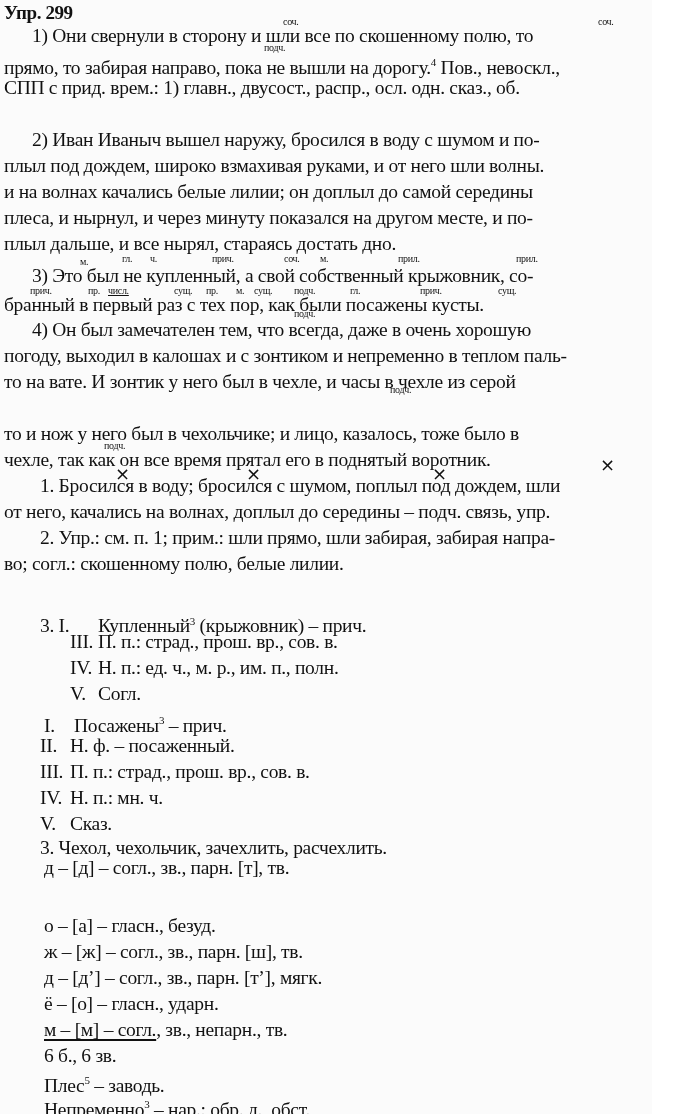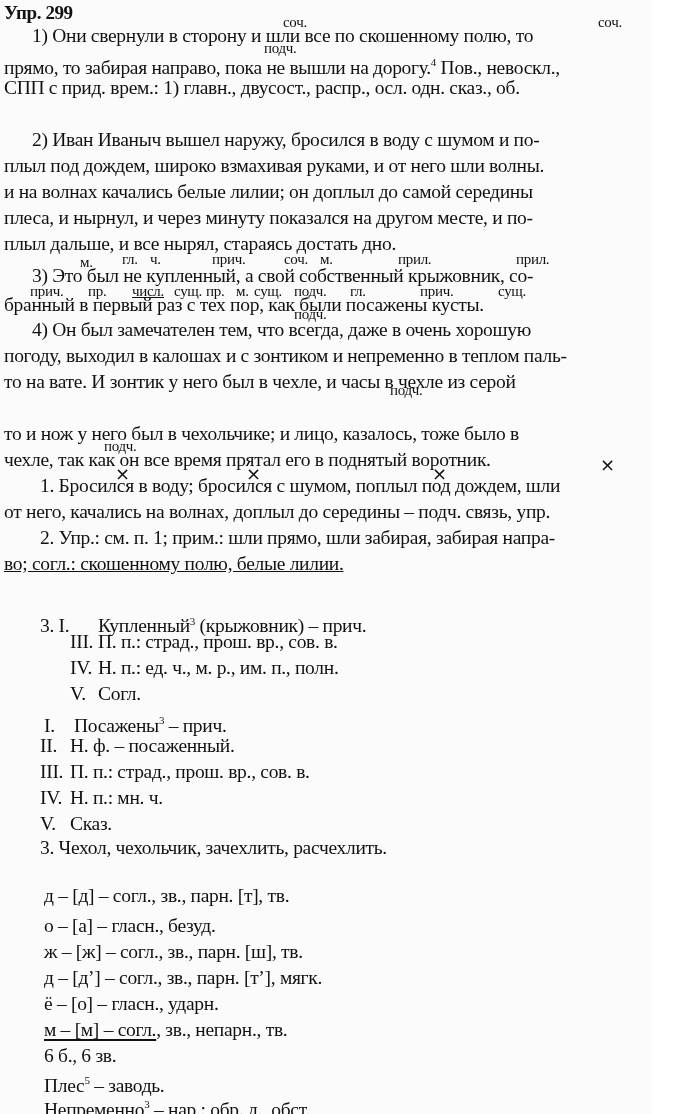--- a/index.html
+++ b/index.html
@@ -12,21 +12,21 @@
       font-size: 19.5px;
       letter-spacing: -0.3px;
     }
     .title {
       position: absolute; left: 4px; top: 2px;
       font-weight: bold; font-size: 19px; letter-spacing: -0.4px;
     }
     .line { position: absolute; white-space: nowrap; line-height: 24px; }
     u.s1 { text-decoration: underline; text-decoration-thickness: 1.5px; text-underline-offset: 3px; }
     sup { font-size: 11px; }
-    .anno { position: absolute; font-size: 15px; line-height: 12px; white-space: nowrap; }
+    .anno { position: absolute; font-size: 10px; line-height: 12px; white-space: nowrap; }
     .x { position: absolute; font-size: 18px; line-height: 18px; font-family: "DejaVu Sans", sans-serif; }
   </style>
 </head>
 <body>
 
 <div class="page">
 
   <div class="title">Упр. 299</div>
 
   <span class="anno" style="left:283px;top:16px;">соч.</span>
@@ -48,21 +48,21 @@
   <span class="anno" style="left:122px;top:253px;">гл.</span>
   <span class="anno" style="left:150px;top:253px;">ч.</span>
   <span class="anno" style="left:212px;top:253px;">прич.</span>
   <span class="anno" style="left:284px;top:253px;">соч.</span>
   <span class="anno" style="left:320px;top:253px;">м.</span>
   <span class="anno" style="left:398px;top:253px;">прил.</span>
   <span class="anno" style="left:516px;top:253px;">прил.</span>
   <div class="line" style="left:32px;top:264px;">3) Это был не купленный, а свой собственный крыжовник, со-</div>
   <span class="anno" style="left:30px;top:285px;">прич.</span>
   <span class="anno" style="left:88px;top:285px;">пр.</span>
-  <span class="anno" style="left:132px;top:285px;text-decoration:underline;">числ.</span>
+  <span class="anno" style="left:108px;top:285px;text-decoration:underline;">числ.</span>
   <span class="anno" style="left:174px;top:285px;">сущ.</span>
   <span class="anno" style="left:206px;top:285px;">пр.</span>
   <span class="anno" style="left:236px;top:285px;">м.</span>
   <span class="anno" style="left:254px;top:285px;">сущ.</span>
   <span class="anno" style="left:294px;top:285px;">подч.</span>
   <span class="anno" style="left:350px;top:285px;">гл.</span>
   <span class="anno" style="left:420px;top:285px;">прич.</span>
   <span class="anno" style="left:498px;top:285px;">сущ.</span>
   <div class="line" style="left:4px;top:293px;">бранный в первый раз с тех пор, как были посажены кусты.</div>
 
@@ -75,21 +75,21 @@
   <span class="anno" style="left:104px;top:440px;">подч.</span>
   <div class="line" style="left:4px;top:448px;">чехле, так как он все время прятал его в поднятый воротник.</div>
 
   <span class="x" style="left:115px;top:465px;">×</span>
   <span class="x" style="left:246px;top:465px;">×</span>
   <span class="x" style="left:432px;top:465px;">×</span>
   <span class="x" style="left:600px;top:456px;">×</span>
   <div class="line" style="left:40px;top:474px;">1. Бросился в воду; бросился с шумом, поплыл под дождем, шли</div>
   <div class="line" style="left:4px;top:500px;">от него, качались на волнах, доплыл до середины – подч. связь, упр.</div>
   <div class="line" style="left:40px;top:526px;">2. Упр.: см. п. 1; прим.: шли прямо, шли забирая, забирая напра-</div>
-  <div class="line" style="left:4px;top:552px;text-decoration:underline;">во; согл.: скошенному полю, белые лилии.</div>
+  <div class="line" style="left:4px;top:552px;">во; согл.: скошенному полю, белые лилии.</div>
 
   <div class="line" style="left:40px;top:578px;">
     <span style="display:inline-block;width:58px;margin-top:36px;">3. I.</span><span>Купленный</span><sup>3</sup><span> (крыжовник) – прич.</span>
   </div>
   <div class="line" style="left:70px;top:630px;">
     <span style="display:inline-block;width:28px;">III.</span><span>П. п.: страд., прош. вр., сов. в.</span>
   </div>
   <div class="line" style="left:70px;top:656px;">
     <span style="display:inline-block;width:28px;">IV.</span><span>Н. п.: ед. ч., м. р., им. п., полн.</span>
   </div>
@@ -108,21 +108,21 @@
   </div>
   <div class="line" style="left:40px;top:786px;">
     <span style="display:inline-block;width:30px;">IV.</span><span>Н. п.: мн. ч.</span>
   </div>
   <div class="line" style="left:40px;top:812px;">
     <span style="display:inline-block;width:30px;">V.</span><span>Сказ.</span>
   </div>
 
   <div class="line" style="left:40px;top:836px;">3. Чехол, чехольчик, зачехлить, расчехлить.</div>
 
-  <div class="line" style="left:44px;top:884px;">д –  [д] – согл., зв., парн. [т], тв.</div>
+  <div class="line" style="left:44px;top:856px;">д –  [д] – согл., зв., парн. [т], тв.</div>
   <div class="line" style="left:44px;top:914px;">о –  [а] – гласн., безуд.</div>
   <div class="line" style="left:44px;top:940px;">ж – [ж] – согл., зв., парн. [ш], тв.</div>
   <div class="line" style="left:44px;top:966px;">д –  [д’] – согл., зв., парн. [т’], мягк.</div>
   <div class="line" style="left:44px;top:992px;">ё –  [о] – гласн., ударн.</div>
   <div class="line" style="left:44px;top:1018px;">
     <u class="s1">м – [м] – согл.</u><span>, зв., непарн., тв.</span>
   </div>
   <div class="line" style="left:44px;top:1044px;">6 б., 6 зв.</div>
 
   <div class="line" style="left:44px;top:1068px;">

